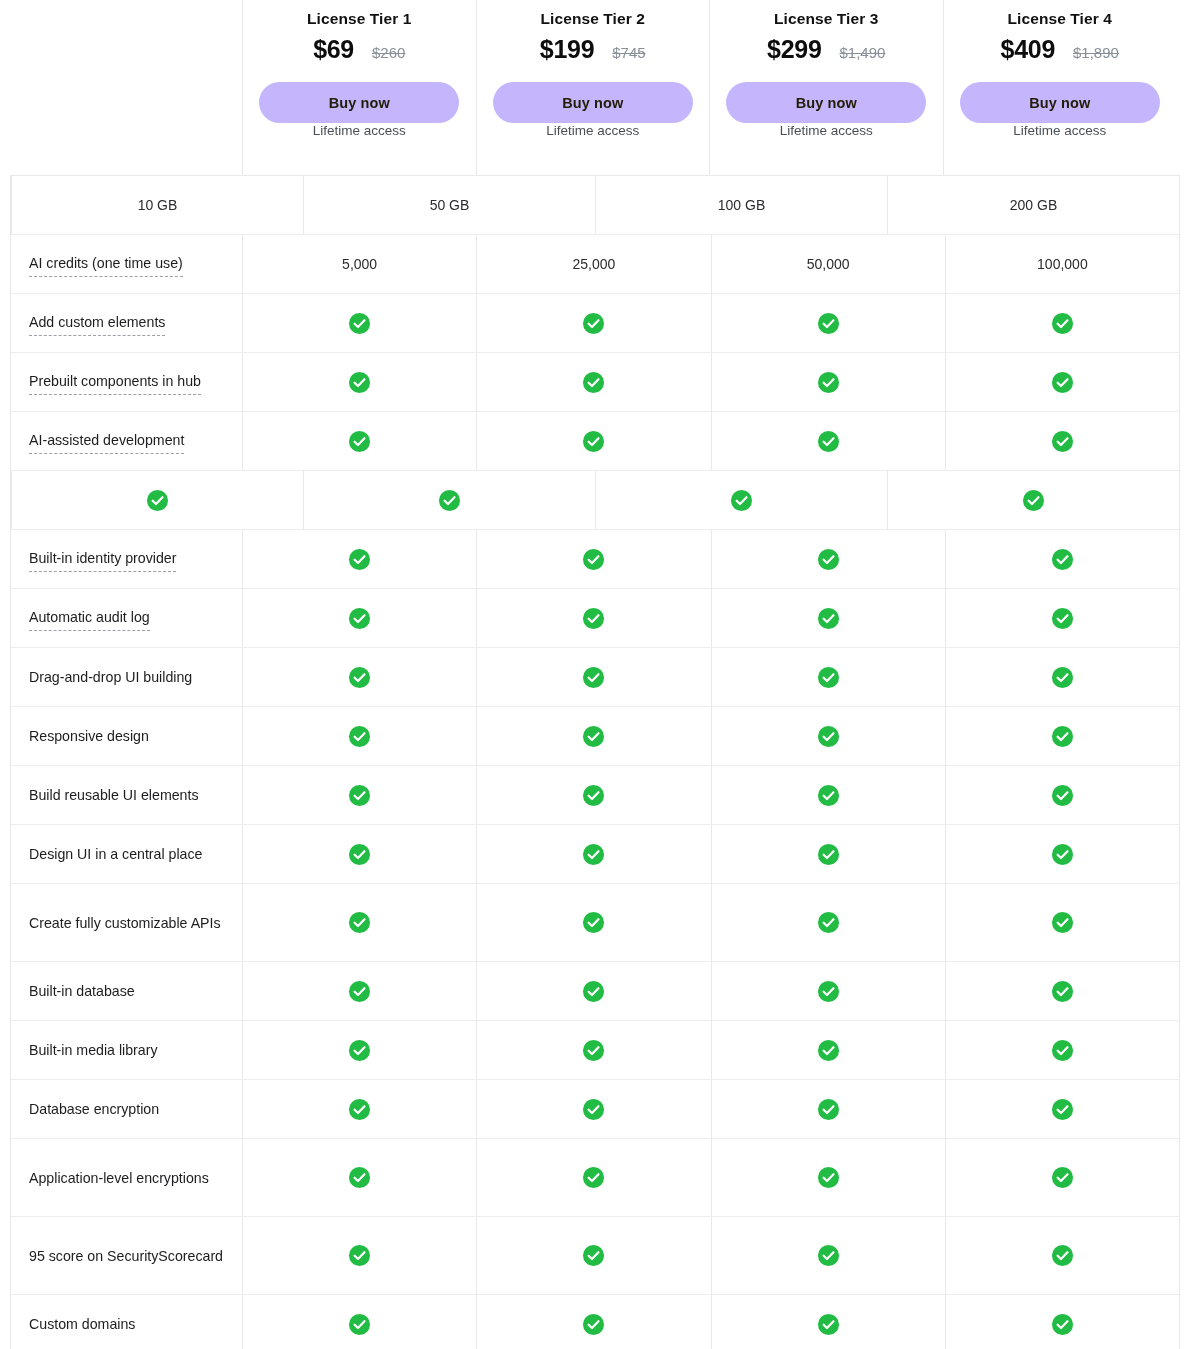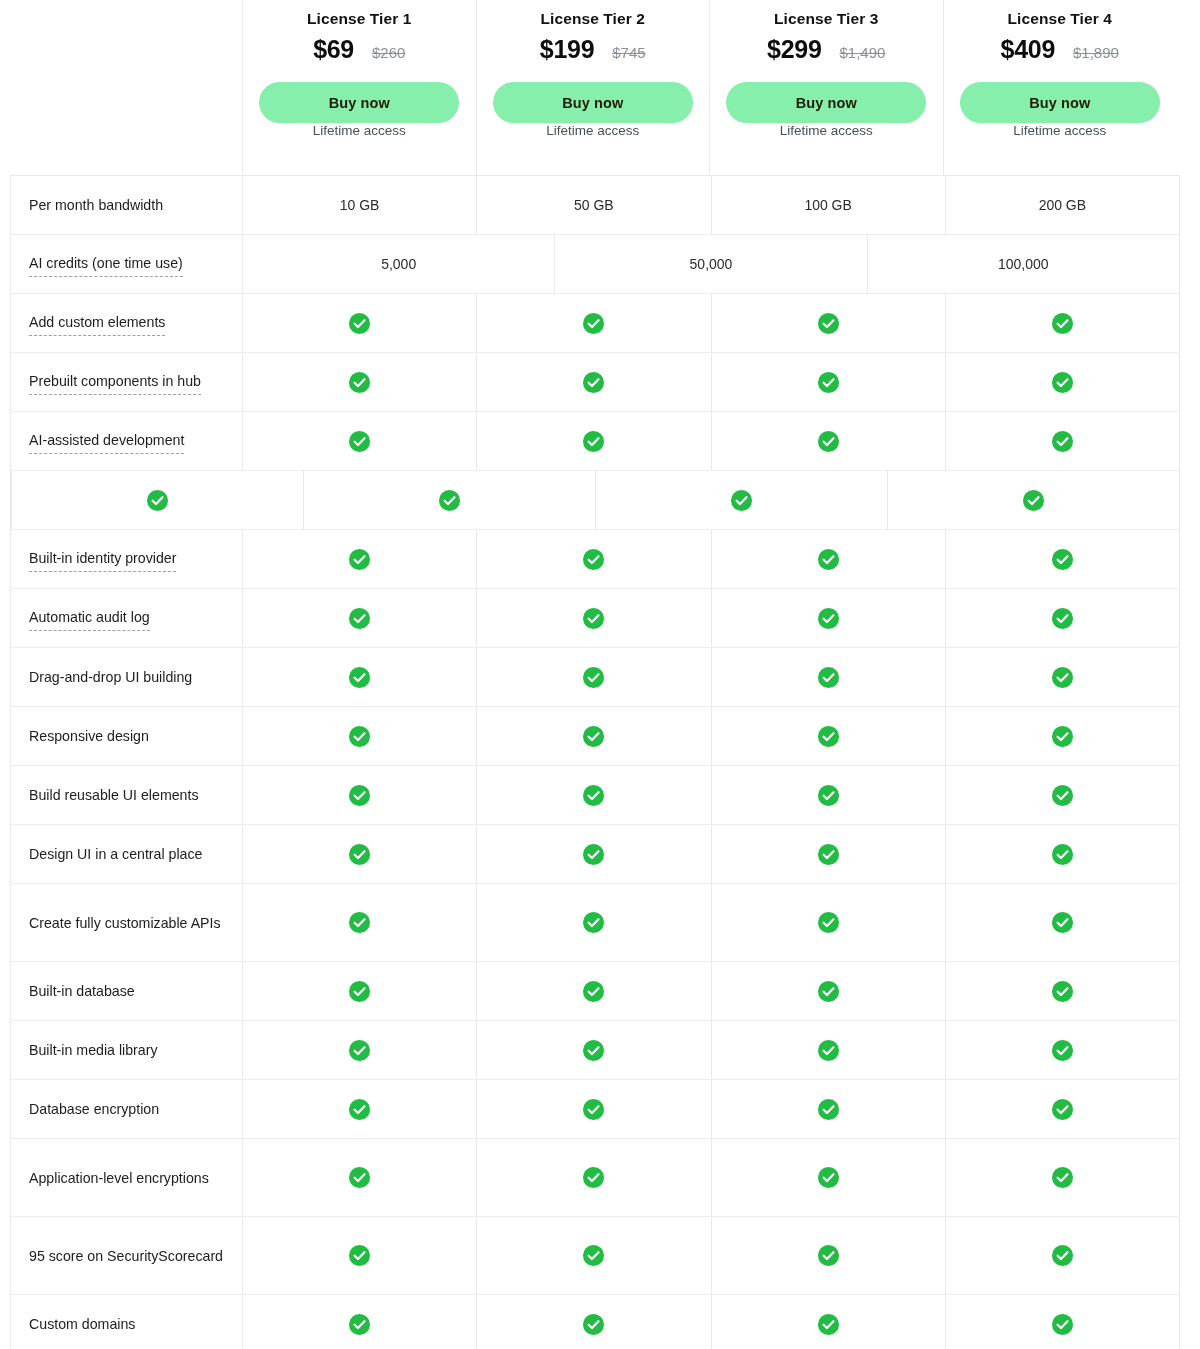--- a/index.html
+++ b/index.html
@@ -82,21 +82,21 @@
     font-size: 15px;
     color: #8a9099;
     text-decoration: line-through;
     font-weight: normal;
   }
   .buy-btn {
     width: 200px;
     height: 41px;
     border: none;
     border-radius: 999px;
-    background: #86efac;
+    background: #c4b5fd;
     color: #231c06;
     font-family: "Liberation Sans", sans-serif;
     font-size: 14.5px;
     font-weight: bold;
     cursor: pointer;
     letter-spacing: 0.1px;
     display: flex;
     align-items: center;
     justify-content: center;
   }
@@ -198,23 +198,20 @@
             <span class="price-now">$409</span>
             <span class="price-was">$1,890</span>
           </div>
           <button class="buy-btn">Buy now</button>
           <div class="access-note">Lifetime access</div>
         </div></div>
   </div>
 
   <div class="body-rows" id="feature-rows">
       <div class="row row-1line">
-        <div class="cell-feature">
-          <span class="feature-label">Per month bandwidth</span>
-        </div>
         <div class="cell-tier">
           <span class="value-text">10 GB</span>
         </div>
         <div class="cell-tier">
           <span class="value-text">50 GB</span>
         </div>
         <div class="cell-tier">
           <span class="value-text">100 GB</span>
         </div>
         <div class="cell-tier">
@@ -222,20 +219,23 @@
         </div>
       </div>
       <div class="row row-1line">
         <div class="cell-feature">
           <span class="feature-label has-tip">AI credits (one time use)</span>
         </div>
         <div class="cell-tier">
           <span class="value-text">5,000</span>
         </div>
         <div class="cell-tier">
+          <span class="value-text">25,000</span>
+        </div>
+        <div class="cell-tier">
           <span class="value-text">50,000</span>
         </div>
         <div class="cell-tier">
           <span class="value-text">100,000</span>
         </div>
       </div>
       <div class="row row-1line">
         <div class="cell-feature">
           <span class="feature-label has-tip">Add custom elements</span>
         </div>

